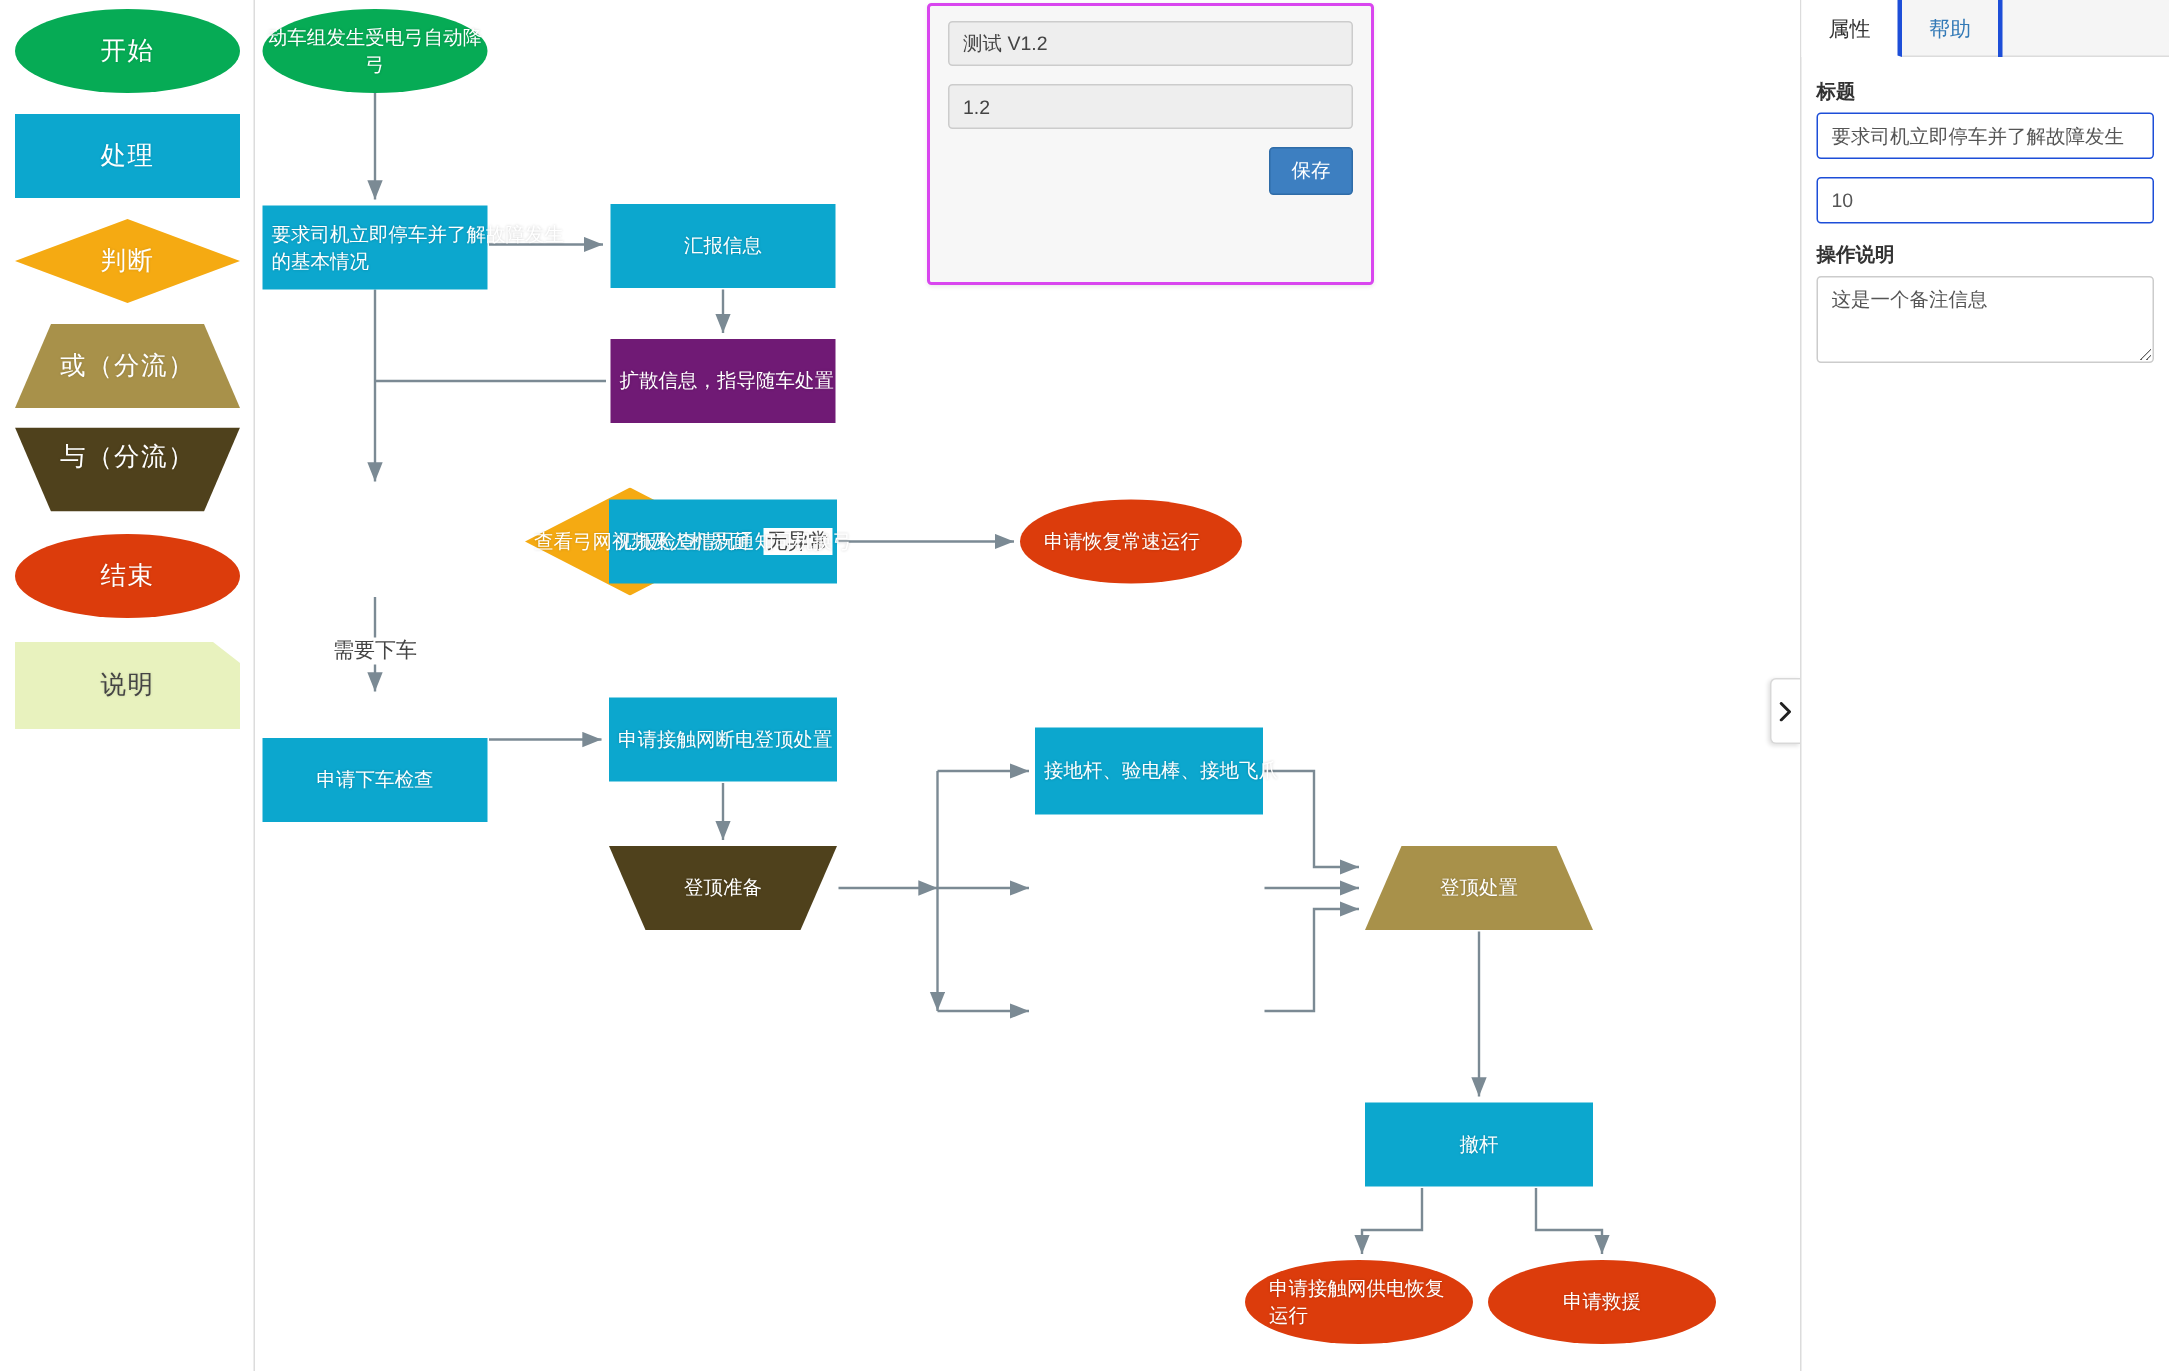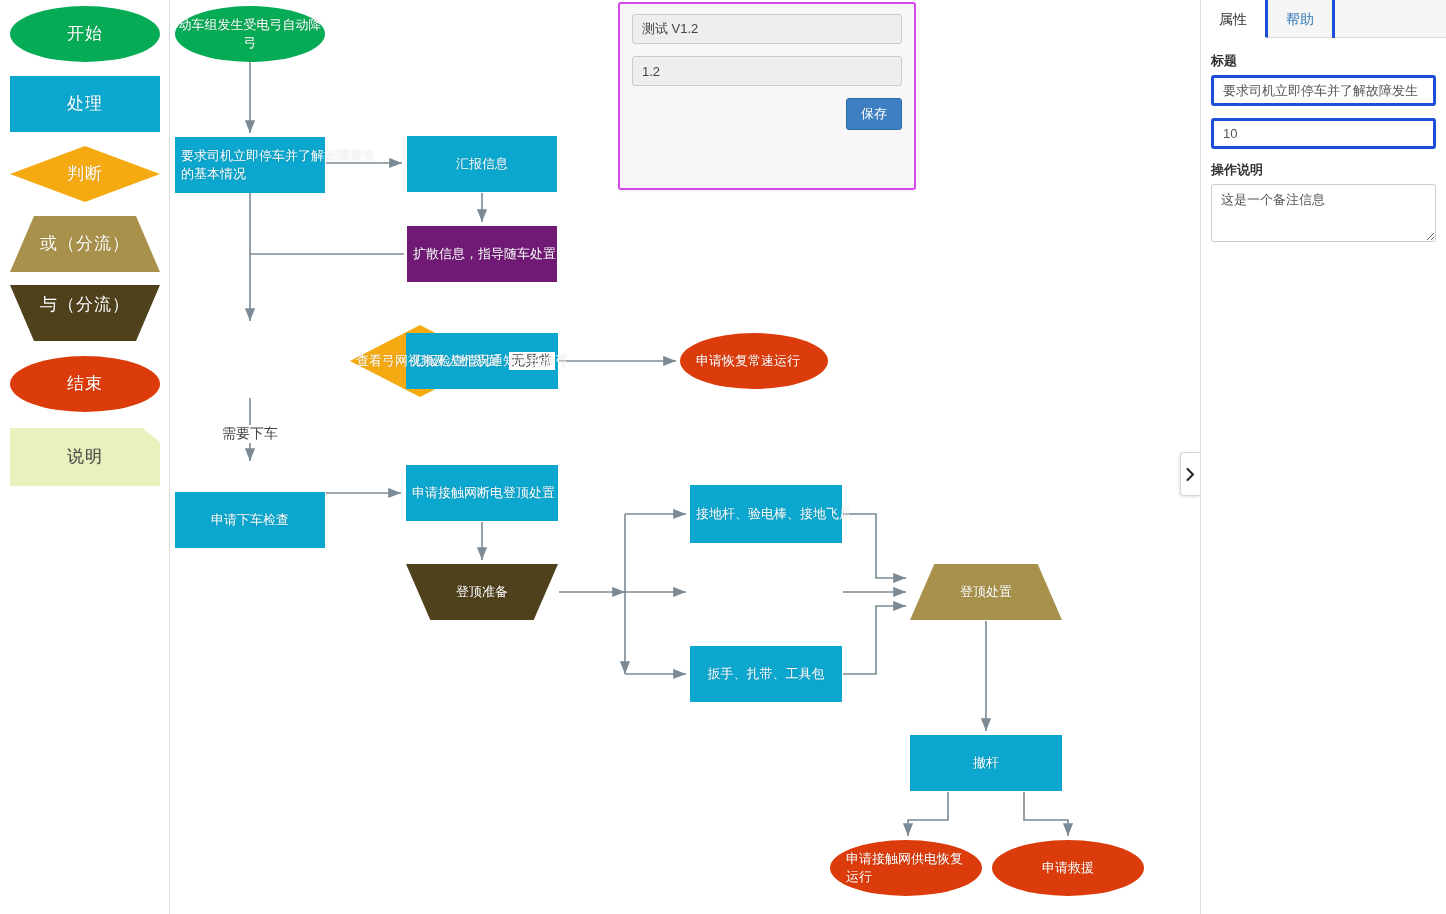--- a/index.html
+++ b/index.html
@@ -88,21 +88,21 @@
     color: #337ab7; cursor: pointer; border-right: 3px solid #1d4ed8;
   }
   .ptab.active {
     background: #ffffff; color: #333; border-bottom: 1px solid #ffffff;
     margin-bottom: -1px;
   }
   #prop-body { padding: 8px 10px 0 10px; }
   .plabel { font-size: 13px; font-weight: bold; color: #333; margin: 6px 0 5px; }
   #props input[type=text] {
     display: block; width: 100%; height: 31px; margin-bottom: 12px;
-    border: 3px solid #1d4ed8; border-radius: 3px; background: #fff;
+    border: 1px solid #1d4ed8; border-radius: 3px; background: #fff;
     padding: 0 9px; font-size: 13px; color: #555;
     font-family: "Liberation Sans", sans-serif;
   }
   #props textarea {
     display: block; width: 100%; height: 58px;
     border: 1px solid #ccc; border-radius: 3px; background: #fff;
     padding: 6px 9px; font-size: 13px; color: #555; resize: vertical;
     font-family: Liberation Serif, serif;
   }
 
@@ -235,23 +235,20 @@
       </div>
       <div class="node trap-up center" style="left: 236px; top: 564px; width: 152px; height: 56px;">
         <svg class="shape-svg" width="152" height="56" viewBox="0 0 152 56" xmlns="http://www.w3.org/2000/svg">
           <polygon points="0,0 152,0 127.67999999999999,56 24.32,56" fill="#4F411C"></polygon>
         </svg>
         <span class="ntext">登顶准备</span>
       </div>
       <div class="node rect" style="left: 520px; top: 485px; width: 152px; height: 58px; background: rgb(12, 167, 206);">
         <span class="ntext">接地杆、验电棒、接地飞爪</span>
       </div>
-      <div class="node rect center" style="left: 520px; top: 646px; width: 152px; height: 56px; background: rgb(12, 167, 206);">
-        <span class="ntext">扳手、扎带、工具包</span>
-      </div>
       <div class="node trap-down center" style="left: 740px; top: 564px; width: 152px; height: 56px;">
         <svg class="shape-svg" width="152" height="56" viewBox="0 0 152 56" xmlns="http://www.w3.org/2000/svg">
           <polygon points="24.32,0 127.67999999999999,0 152,56 0,56" fill="#A8914A"></polygon>
         </svg>
         <span class="ntext">登顶处置</span>
       </div>
       <div class="node rect center" style="left: 740px; top: 735px; width: 152px; height: 56px; background: rgb(12, 167, 206);">
         <span class="ntext">撤杆</span>
       </div>
       <div class="node ellipse" style="left: 660px; top: 840px; width: 152px; height: 56px; background: rgb(220, 60, 12);">

